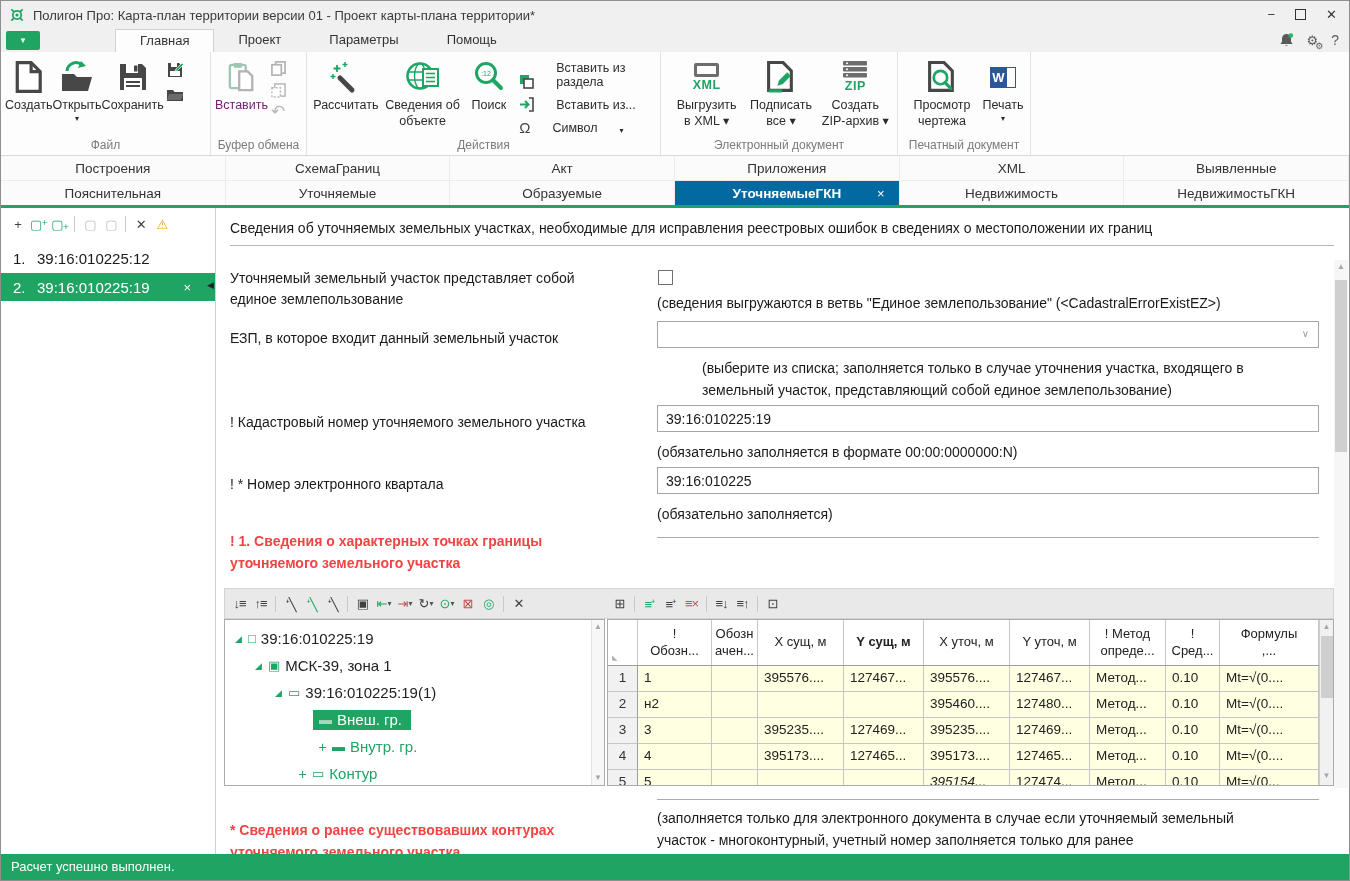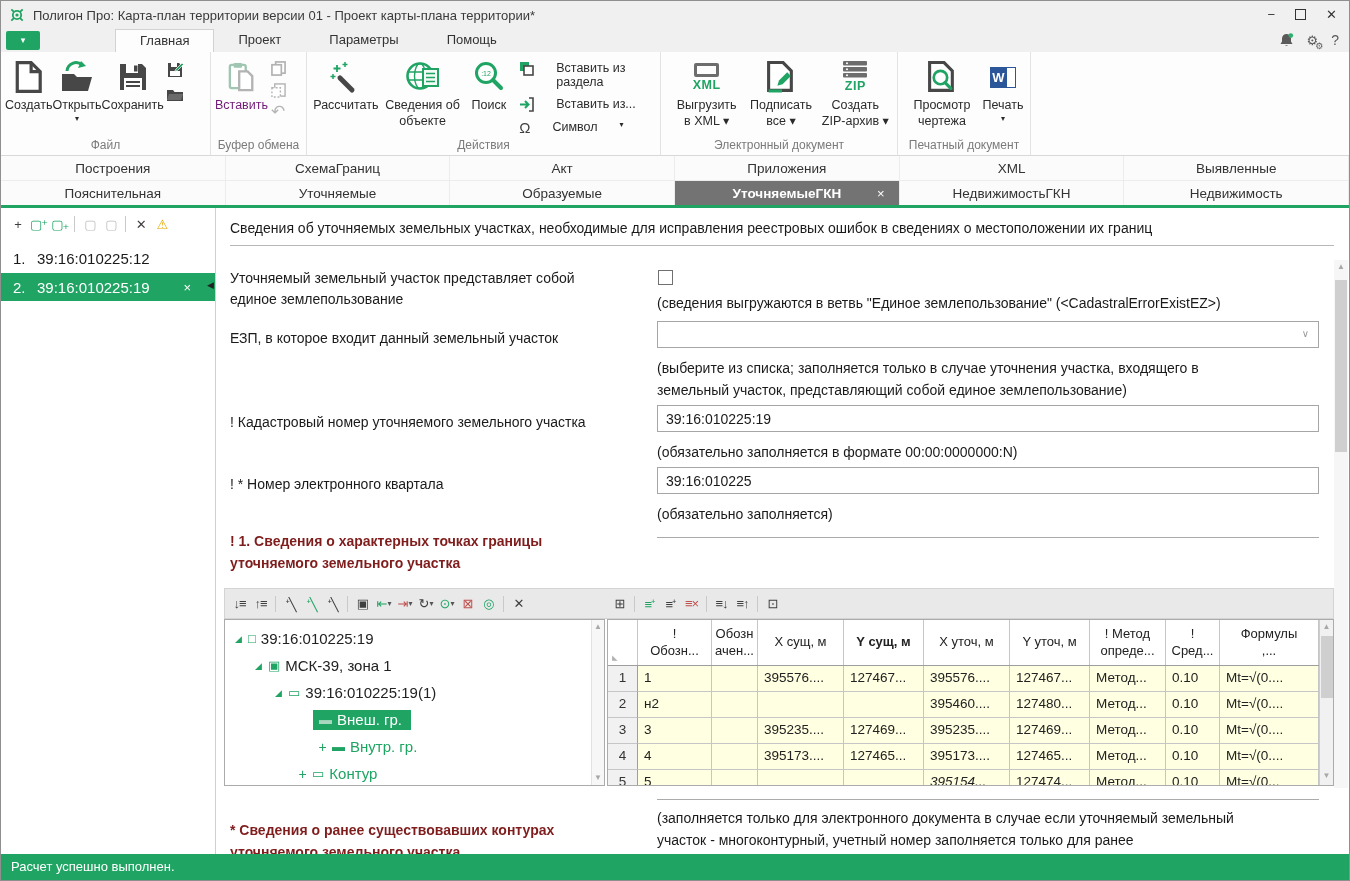--- a/index.html
+++ b/index.html
@@ -33,33 +33,33 @@
   .rgroup-label { position:absolute; bottom:3px; left:0; right:0; text-align:center; font-size:12px; color:#7b7b7b; }
   .bigbtn { display:flex; flex-direction:column; align-items:center; padding-top:7px; }
   .bigbtn .bicon { height:36px; display:flex; align-items:center; justify-content:center; }
   .bigbtn .blabel { font-size:12.5px; color:#2b2b2b; text-align:center; line-height:1.25; margin-top:3px; white-space:pre-line; }
   .bigbtn.disabled .blabel { color:#701a75; }
   .caret { font-size:8px; color:#2b2b2b; line-height:1; margin-top:1px; }
   .small-col { display:flex; flex-direction:column; gap:11px; padding-top:10px; margin-left:3px; }
   .sicon { display:flex; }
   .undo-glyph { font-size:17px; color:#b5b5b5; line-height:0.8; }
   .mini-col { display:flex; flex-direction:column; gap:8px; padding-top:9px; margin-left:6px; }
-  .mini { display:flex; align-items:flex-start; gap:22px; font-size:12.5px; color:#2b2b2b; }
+  .mini { display:flex; align-items:flex-end; gap:22px; font-size:12.5px; color:#2b2b2b; }
   .omega-glyph { font-size:15px; color:#3f3f3f; line-height:1; }
   .icon-xml, .icon-zip { display:flex; flex-direction:column; align-items:center; }
   .xbox { width:25px; height:14px; border:3px solid #6d6d6d; border-radius:2px; }
   .xtext { font-size:12.5px; font-weight:bold; color:#1FA463; letter-spacing:0.5px; margin-top:1px; }
   .icon-word { display:flex; }
   .wbox { width:17px; height:21px; background:#2B579A; color:#fff; font-size:13px; font-weight:bold; display:flex; align-items:center; justify-content:center; }
   .wpage { width:9px; height:21px; border:1.5px solid #2B579A; border-left:none; background:#fff; }
   
   .doctabs { position:absolute; left:0; top:155px; right:0; height:52px; background:#fbfbfb; }
   .dtrow { display:flex; height:25px; border-bottom:1px solid #ececec; }
   .dtab { width:225px; text-align:center; font-size:13.5px; color:#333; line-height:25px; border-right:1px solid #ececec; position:relative; white-space:nowrap; overflow:hidden; }
-  .dtab.active { background:#737373; color:#fff; font-weight:bold; }
+  .dtab.active { background:#0369a1; color:#fff; font-weight:bold; }
   .tclose { position:absolute; right:14px; top:0; color:#fff; font-size:13px; font-weight:normal; }
   .green-bar { position:absolute; left:0; bottom:0; height:3px; right:0; background:#1FA463; }
   
   .body-area { position:absolute; left:0; top:207px; right:0; bottom:26px; background:#fff; }
   .sidebar { position:absolute; left:0; top:0; width:215px; height:100%; border-right:1px solid #cfcfcf; background:#fff; }
   .s-toolbar { height:32px; display:flex; align-items:center; padding-left:6px; }
   .ticon { min-width:21px; height:20px; display:flex; align-items:center; justify-content:center; font-size:13px; padding:0 2px; letter-spacing:-1px; }
   [data-tone="dark"] { color:#3f3f3f; }
   [data-tone="green"] { color:#1FA463; }
   [data-tone="red"] { color:#C0504D; }
@@ -76,21 +76,21 @@
   
   .content { position:absolute; left:216px; top:0; right:0; height:100%; background:#fff; }
   .c-header { position:absolute; left:13px; top:12px; width:1104px; font-size:14px; color:#1a1a1a; padding-bottom:9px; border-bottom:1px solid #b8b8b8; white-space:nowrap; }
   .flabel { position:absolute; left:13px; width:362px; font-size:14px; color:#1a1a1a; line-height:21px; }
   .fhint  { position:absolute; left:440px; font-size:14px; color:#1a1a1a; line-height:22px; }
   .nowrap { white-space:nowrap; }
   .checkbox { position:absolute; left:441px; width:15px; height:15px; border:1px solid #707070; background:#fff; }
   .combo { position:absolute; left:440px; width:662px; height:27px; border:1px solid #a6a6a6; background:#fff; }
   .ccaret { position:absolute; right:9px; top:6px; color:#9a9a9a; font-size:10px; }
   .tinput { position:absolute; left:440px; width:662px; height:27px; border:1px solid #a6a6a6; background:#fff; font-size:14px; font-family:inherit; color:#1a1a1a; padding:0 8px; outline:none; }
-  .sec-title { position:absolute; left:13px; font-size:14px; font-weight:bold; white-space:pre-line; line-height:22px; color:#7f1d1d; }
+  .sec-title { position:absolute; left:13px; font-size:14px; font-weight:bold; white-space:pre-line; line-height:22px; color:#ef4444; }
   .divline { position:absolute; left:440px; width:662px; height:1px; background:#ababab; }
   .c-scroll { position:absolute; left:1117px; top:52px; width:14px; height:528px; background:#f6f6f6; }
   .sarrow { width:100%; text-align:center; font-size:8px; color:#a8a8a8; line-height:14px; }
   .c-thumb { position:absolute; left:1px; top:20px; width:12px; height:172px; background:#cfcfcf; }
   
   .ptoolbar { position:absolute; left:7px; top:380px; width:1110px; height:31px; background:#e9e9e9; border:1px solid #d4d4d4; display:flex; align-items:center; padding-left:4px; }
   .pt-left { display:flex; align-items:center; width:380px; }
   .pt-right { display:flex; align-items:center; }
   .tree-panel { position:absolute; left:7px; top:411px; width:381px; height:167px; border:1px solid #ababab; background:#fff; overflow:hidden; }
   .trow { height:27px; display:flex; align-items:center; font-size:15px; color:#222; }
@@ -383,22 +383,22 @@
         <div class="dtab">Акт</div>
         <div class="dtab">Приложения</div>
         <div class="dtab">XML</div>
         <div class="dtab">Выявленные</div>
       </div>
     <div class="dtrow" id="dt2">
         <div class="dtab">Пояснительная</div>
         <div class="dtab">Уточняемые</div>
         <div class="dtab">Образуемые</div>
         <div class="dtab active">УточняемыеГКН<span class="tclose">×</span></div>
+        <div class="dtab">Недвижимость</div>
         <div class="dtab">НедвижимостьГКН</div>
-        <div class="dtab">Недвижимость</div>
       </div>
     <div class="green-bar"></div>
   </div>
 
   <div class="body-area">
     <div class="sidebar">
       <div class="s-toolbar" id="s-toolbar">
           <span class="ticon" data-tone="dark">+</span>
           <span class="ticon" data-tone="green">▢⁺</span>
           <span class="ticon" data-tone="green">▢₊</span>
@@ -427,21 +427,21 @@
       <div class="c-header">Сведения об уточняемых земельных участках, необходимые для исправления реестровых ошибок в сведениях о местоположении их границ</div>
 
       <div class="flabel" style="top:60px;">Уточняемый земельный участок представляет собой единое землепользование</div>
       <div class="checkbox" style="top:62px;"></div>
       <div class="fhint nowrap" style="top:84px;">(сведения выгружаются в ветвь "Единое землепользование" (&lt;CadastralErrorExistEZ&gt;)</div>
 
       <div class="flabel nowrap" style="top:120px; width:420px;">ЕЗП, в которое входит данный земельный участок</div>
       <div class="combo" style="top:113px;">
         <span class="ccaret">∨</span>
       </div>
-      <div class="fhint" style="top:149px; width:582px;">(выберите из списка; заполняется только в случае уточнения участка, входящего в земельный участок, представляющий собой единое землепользование)</div>
+      <div class="fhint" style="top:149px; width:582px;margin-left:45px;">(выберите из списка; заполняется только в случае уточнения участка, входящего в земельный участок, представляющий собой единое землепользование)</div>
 
       <div class="flabel nowrap" style="top:204px; width:420px;">! Кадастровый номер уточняемого земельного участка</div>
       <input class="tinput" style="top: 197px;" value="39:16:010225:19">
       <div class="fhint nowrap" style="top:233px;">(обязательно заполняется в формате 00:00:0000000:N)</div>
 
       <div class="flabel nowrap" style="top:266px; width:420px;">! * Номер электронного квартала</div>
       <input class="tinput" style="top: 259px;" value="39:16:010225">
       <div class="fhint nowrap" style="top:295px;">(обязательно заполняется)</div>
 
       <div class="sec-title" style="top:322px;">! 1. Сведения о характерных точках границы

